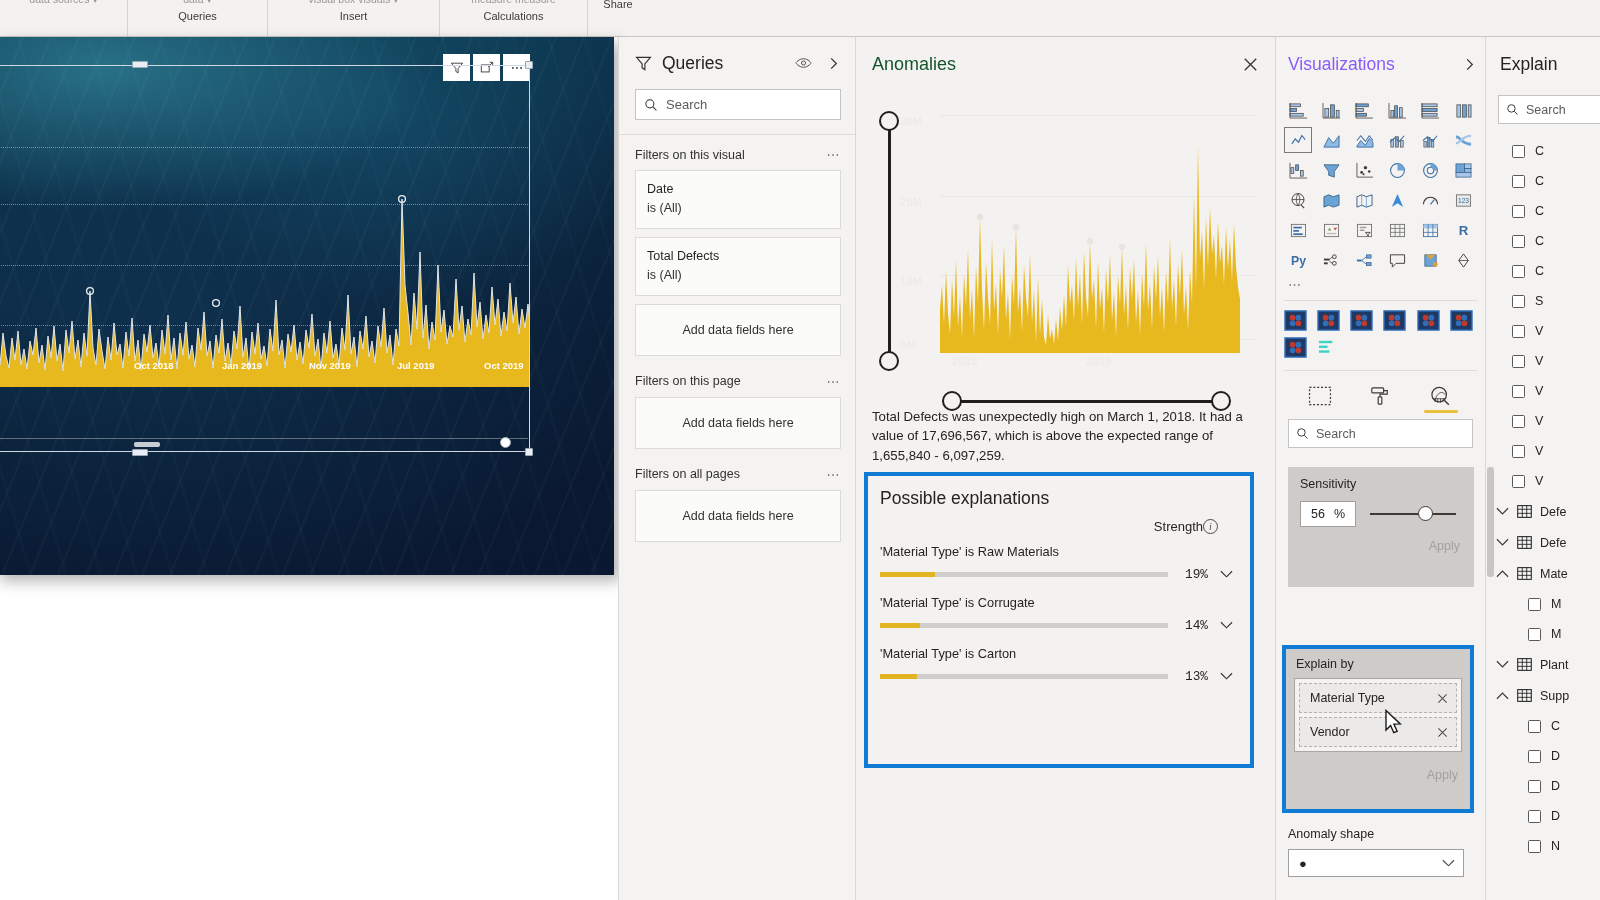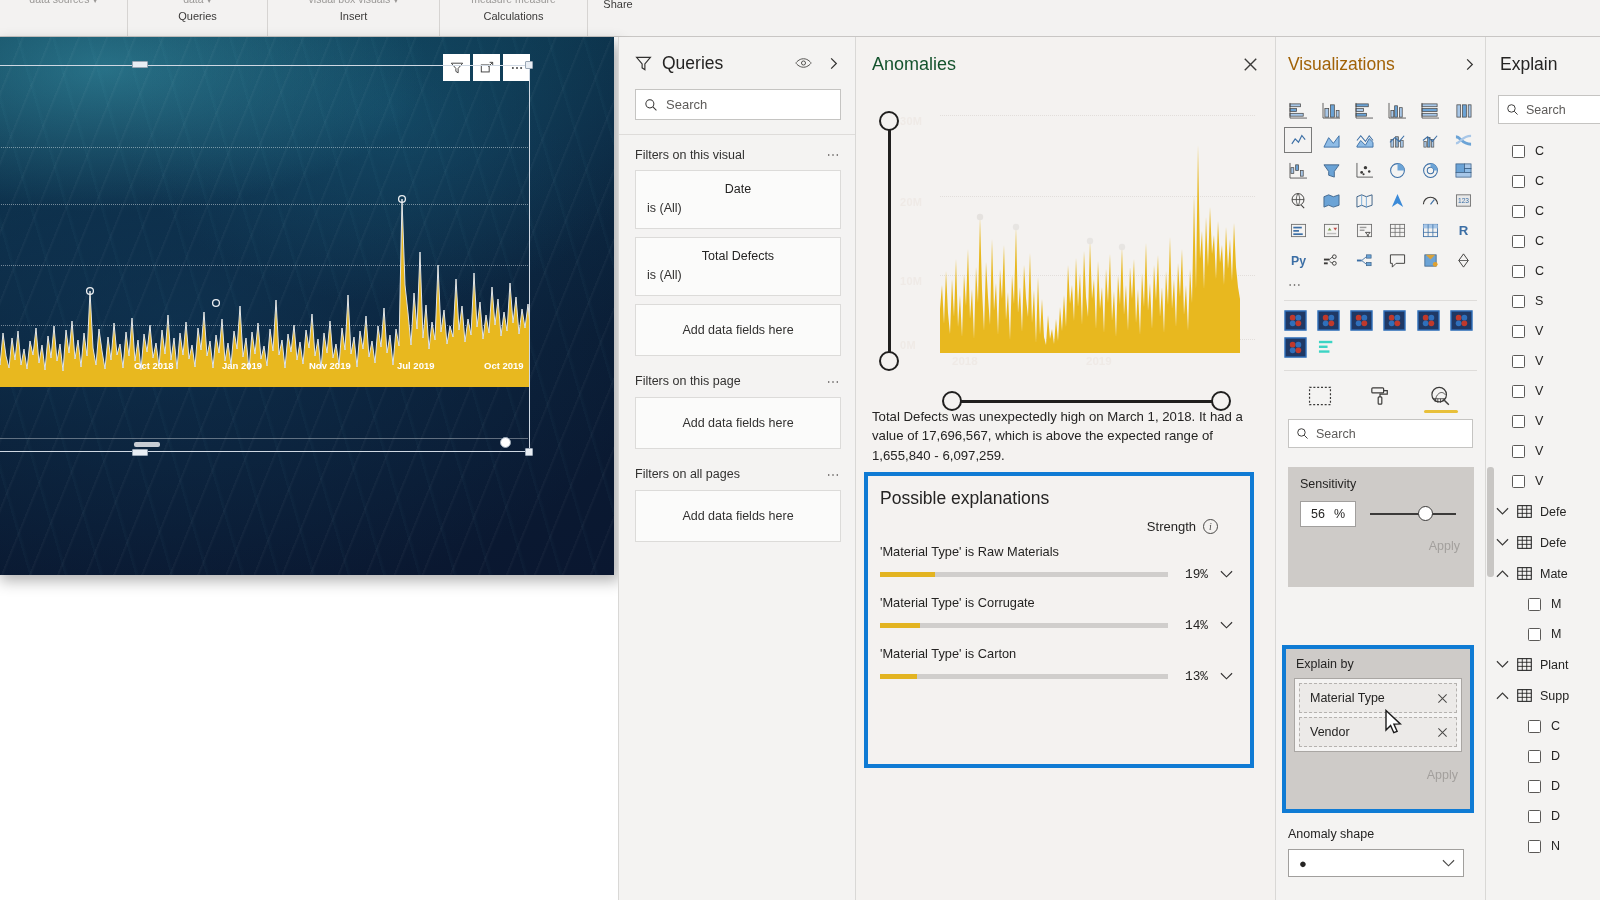--- a/index.html
+++ b/index.html
@@ -116,21 +116,21 @@
   .fp-section { padding: 12px 14px 0 16px; }
   .fp-sec-head {
     display: flex; align-items: center; justify-content: space-between;
     font-size: 12.5px; color: #323130; margin-bottom: 8px;
   }
   .fp-ellipsis { color: #605e5c; letter-spacing: 1.6px; font-size: 13px; }
   .fp-card {
     background: #fbfbfa; border: 1px solid #dcdbd9; padding: 9px 11px;
     margin-bottom: 8px; min-height: 54px;
   }
-  .fp-card .f-name { font-size: 12.5px; color: #252423; line-height: 1.55; text-align: center; }
+  .fp-card .f-name { font-size: 12.5px; color: #252423; line-height: 1.55; }
   .fp-card .f-val { font-size: 12.5px; color: #323130; line-height: 1.55; }
   .fp-drop {
     background: #fbfbfa; border: 1px solid #dcdbd9; height: 52px;
     display: flex; align-items: center; justify-content: center;
     font-size: 12.5px; color: #323130;
   }
 
   
   .anom-pane {
     position: absolute; left: 855px; top: 37px; width: 420px; height: 863px;
@@ -182,21 +182,21 @@
   .anom-desc {
     margin: 16px 18px 0 16px; font-size: 13.2px; color: #252423; line-height: 1.47;
   }
   .pe-box {
     position: absolute; left: 8px; top: 435px; width: 390px; height: 296px;
     border: 4px solid #0f7bd4;
   }
   .pe-inner { padding: 12px 16px 0 12px; }
   .pe-title { font-size: 17.5px; color: #252423; margin-bottom: 10px; }
   .pe-strength-row {
-    display: flex; align-items: center; justify-content: flex-end; gap: 7px;
+    display: flex; align-items: center; justify-content: flex-end; 
     margin-bottom: 10px; padding-right: 16px;
   }
   .pe-strength { font-size: 13px; color: #252423; }
   .info-circle {
     width: 15px; height: 15px; border-radius: 50%; border: 1.2px solid #4a4947;
     font-size: 10px; display: flex; align-items: center; justify-content: center;
     color: #4a4947; font-style: italic; font-family: "Liberation Serif", serif;
   }
   .pe-item { margin-bottom: 13px; }
   .pe-label { font-size: 12.8px; color: #252423; margin-bottom: 8px; }
@@ -208,21 +208,21 @@
   .pe-fill { position: absolute; left: 0; top: 0; height: 100%; background: #e3b421; }
   .pe-pct { font-size: 12.8px; color: #252423; width: 30px; text-align: right; font-family: Liberation Mono, monospace; }
   .pe-chev { color: #323130; width: 16px; display:flex; justify-content:center; }
 
   
   .viz-pane {
     position: absolute; left: 1275px; top: 37px; width: 210px; height: 863px;
     background: #f4f3f2; border-left: 1px solid #d9d8d6;
   }
   .viz-head { display: flex; align-items: center; height: 54px; padding: 0 8px 0 12px; }
-  .viz-title { font-size: 17.5px; color: #a16207; flex: 1; }
+  .viz-title { font-size: 17.5px; color: #8b5cf6; flex: 1; }
   .viz-grid {
     display: grid; grid-template-columns: repeat(6, 1fr);
     gap: 4px 2px; padding: 6px 4px 0 8px;
   }
   .viz-ic {
     width: 28px; height: 26px; display: flex; align-items: center; justify-content: center;
   }
   .viz-ic.sel { border: 1.6px solid #7a7a7a; }
   .viz-more { padding: 4px 0 6px 12px; color: #605e5c; letter-spacing: 2.4px; font-size: 13px; }
   .viz-sep { height: 1px; background: #dedcda; margin: 2px 8px 0 8px; }

